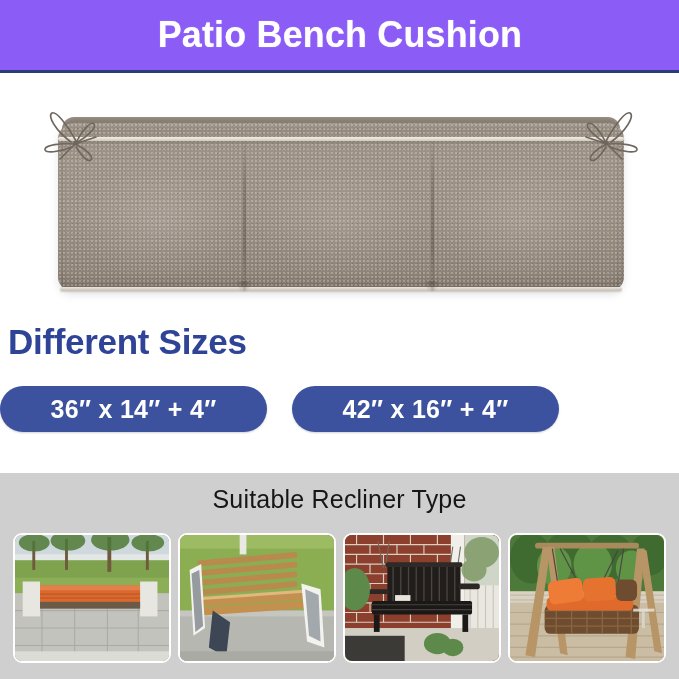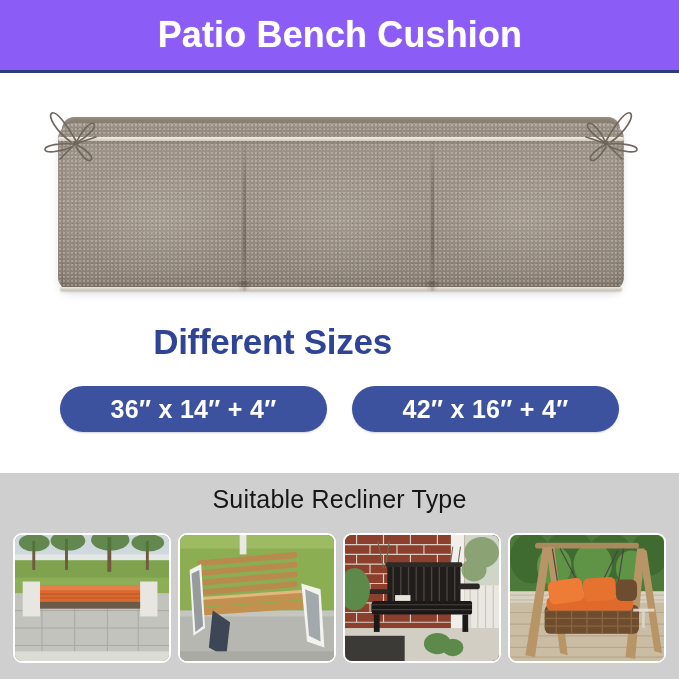--- a/index.html
+++ b/index.html
@@ -151,36 +151,34 @@
     width: 74px;
     height: 70px;
     pointer-events: none;
   }
   .bow.left  { left: 0px;   top: 0px; }
   .bow.right { right: 0px;  top: 0px; }
 
   
   .sizes-heading {
     position: absolute;
-    left: 0;
+    left: 8px;
     top: 322px;
     width: 545px;
-    text-align: center;
     color: #2f4496;
     font-size: 35px;
     font-weight: bold;
     letter-spacing: -0.3px;
   }
   .pills {
     position: absolute;
     left: 0;
     top: 386px;
     width: 679px;
     display: flex;
-    justify-content: center;
     gap: 25px;
   }
   .pill {
     width: 267px;
     height: 46px;
     border-radius: 23px;
     background: #3c529f;
     color: #ffffff;
     display: flex;
     align-items: center;

